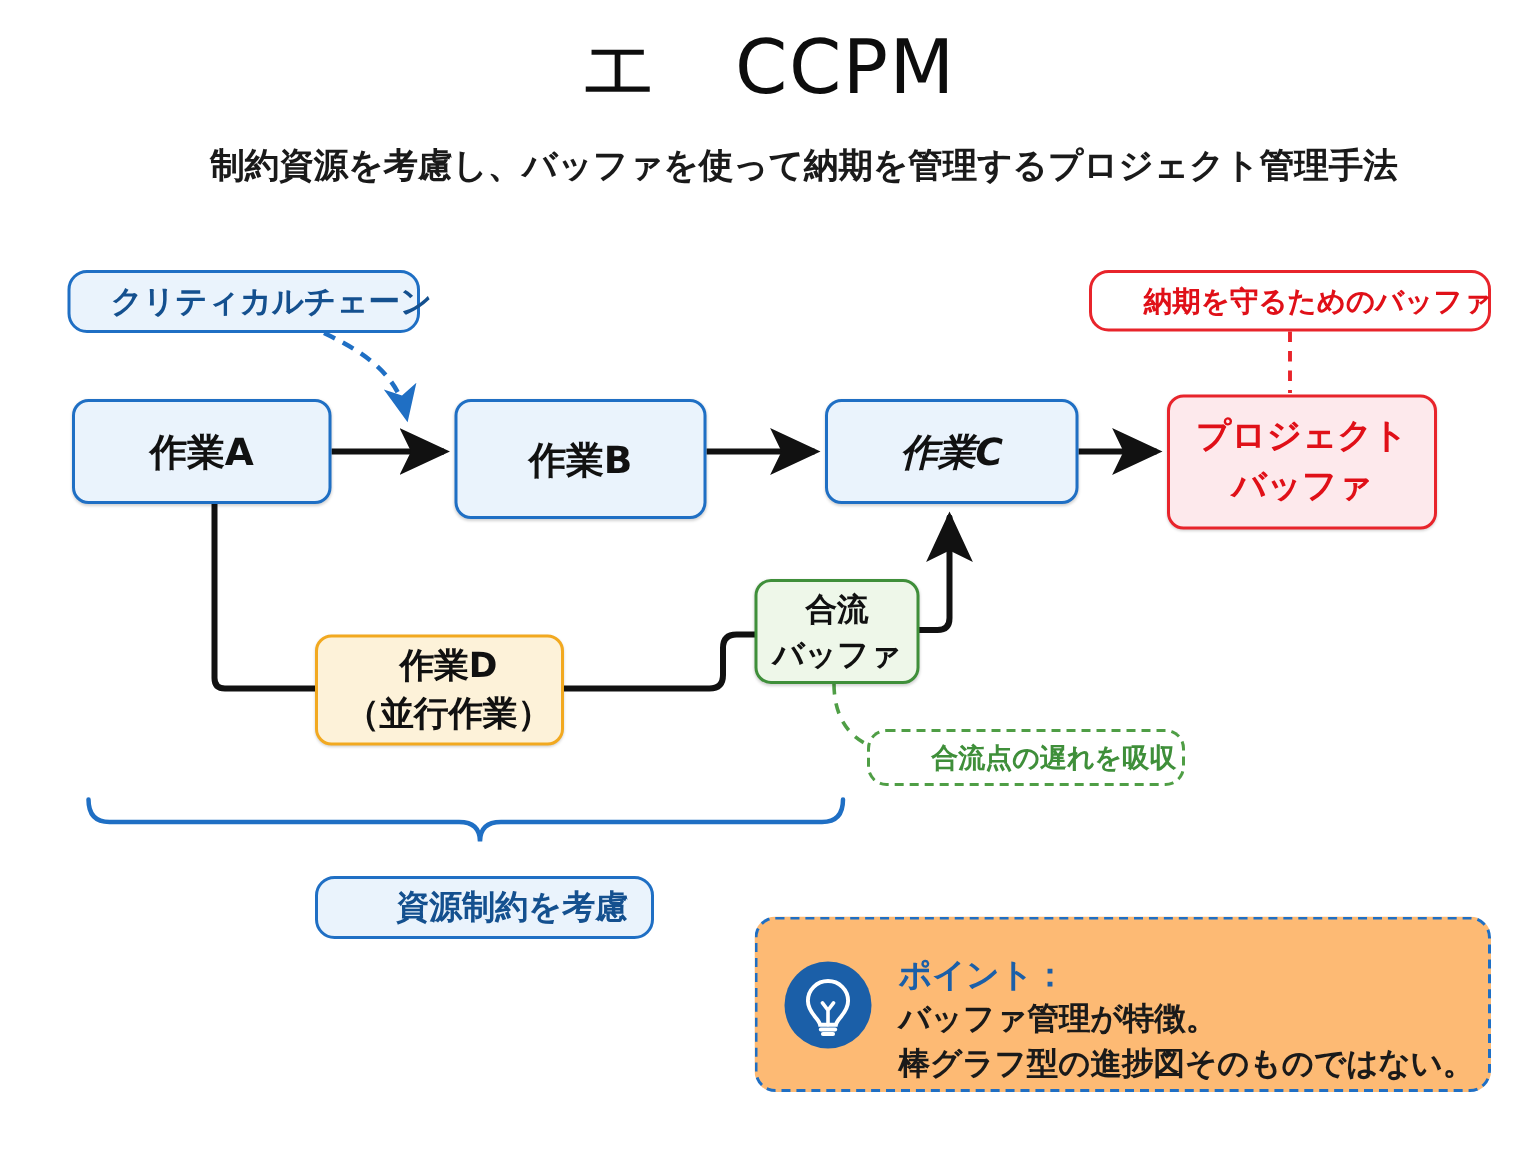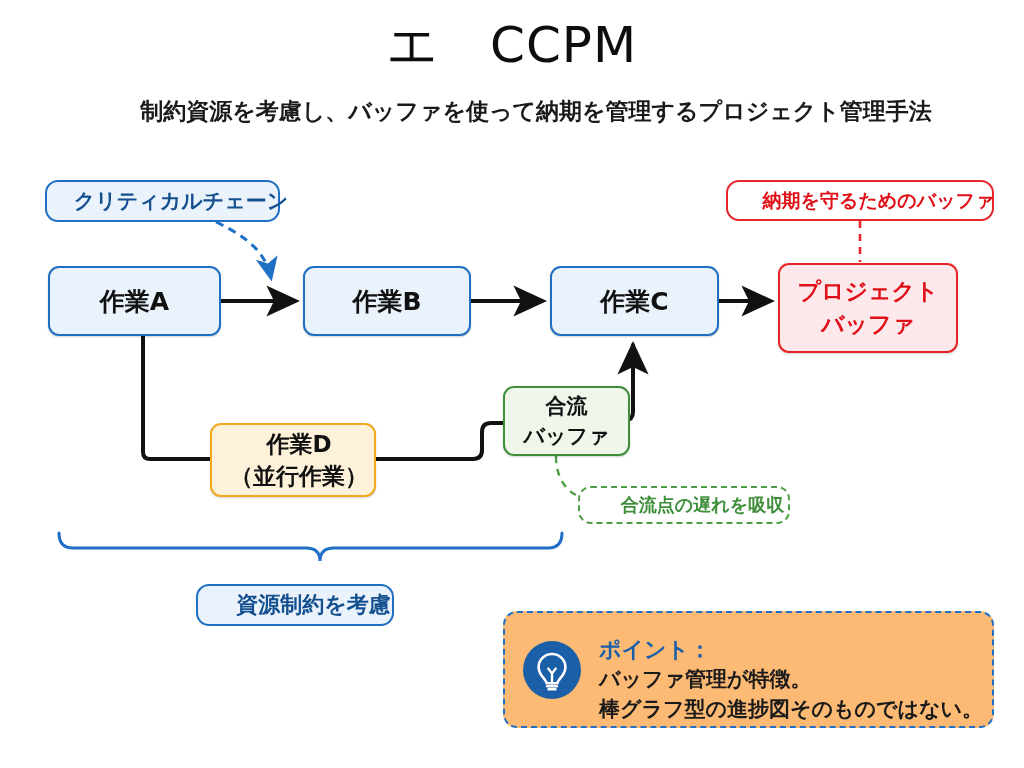--- a/index.html
+++ b/index.html
@@ -202,48 +202,48 @@
   </div>
 
   <div class="abs callout" id="pb-label" style="left:726px; top:180px; width:268px; height:41px;">
     <span>納期を守るためのバッファ</span>
   </div>
 
   <div class="abs node task" style="left:48px; top:266px; width:173px; height:70px;">
     <span class="line1">作業A</span>
   </div>
 
-  <div class="abs node task" style="left:303px; top:266px; width:168px; height:70px;">
+  <div class="abs node task" style="left:303px; top:266px; width:168px; height:80px;">
     <span class="line1">作業B</span>
   </div>
 
-  <div class="abs node task" style="left:550px; top:266px; width:169px; height:70px;">
+  <div class="abs node task" style="left:550px; top:266px; width:169px; height:70px;font-style:italic;">
     <span class="line1">作業C</span>
   </div>
 
   <div class="abs node pbuffer" style="left:778px; top:263px; width:180px; height:90px;">
     <span class="line1">プロジェクト</span>
     <span class="line2">バッファ</span>
   </div>
 
   <div class="abs node taskd" style="left:210px; top:423px; width:166px; height:74px;padding-left:12px;">
     <span class="line1">作業D</span>
     <span class="line2">（並行作業）</span>
   </div>
 
-  <div class="abs node merge" style="left:503px; top:386px; width:127px; height:70px;">
+  <div class="abs node merge" style="left:503px; top:386px; width:110px; height:70px;">
     <span class="line1">合流</span>
     <span class="line2">バッファ</span>
   </div>
 
   <div class="abs callout" id="mb-note" style="left:578px; top:486px; width:212px; height:38px;">
     <span>合流点の遅れを吸収</span>
   </div>
 
-  <div class="abs callout" id="res-label" style="left:196px; top:584px; width:198px; height:42px;">
+  <div class="abs callout" id="res-label" style="left:210px; top:584px; width:226px; height:42px;">
     <span>資源制約を考慮</span>
   </div>
 
   <div class="abs" id="point-box" style="left:503px; top:611px; width:491px; height:117px;">
     <div class="abs" id="bulb" style="left:18px; top:28px; width:58px; height:58px;">
       <svg width="58" height="58" viewBox="0 0 58 58" style="position:absolute;left:0;top:0;">
         <path d="M29 13 C21.5 13 15.6 18.9 15.6 26.2 C15.6 31.1 18.2 34.3 20.6 37.1
                  C22.3 39.1 23.4 40.4 23.7 42.2 L34.3 42.2 C34.6 40.4 35.7 39.1 37.4 37.1
                  C39.8 34.3 42.4 31.1 42.4 26.2 C42.4 18.9 36.5 13 29 13 Z" fill="none" stroke="#ffffff" stroke-width="2.6"></path>
         <path d="M24.2 45.3 L33.8 45.3" stroke="#ffffff" stroke-width="2.6" stroke-linecap="round"></path>

